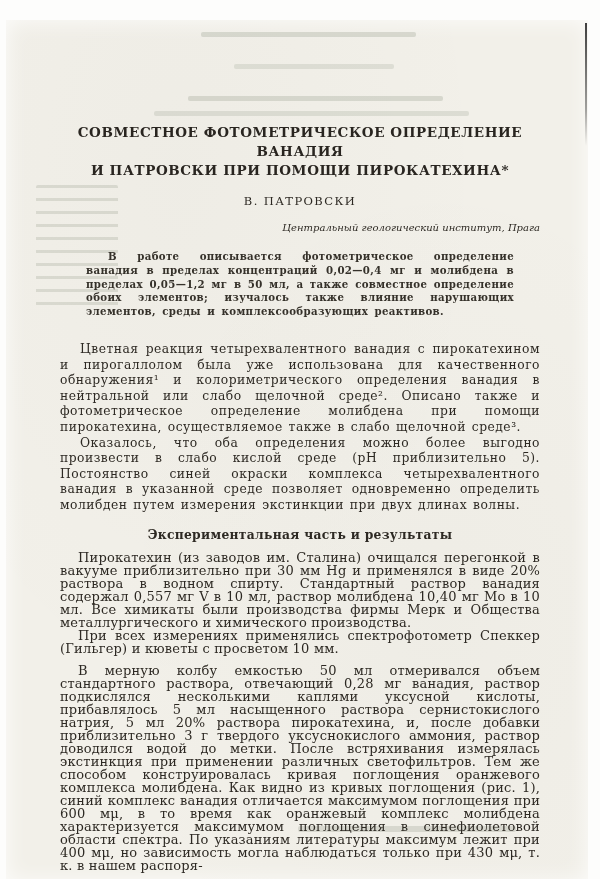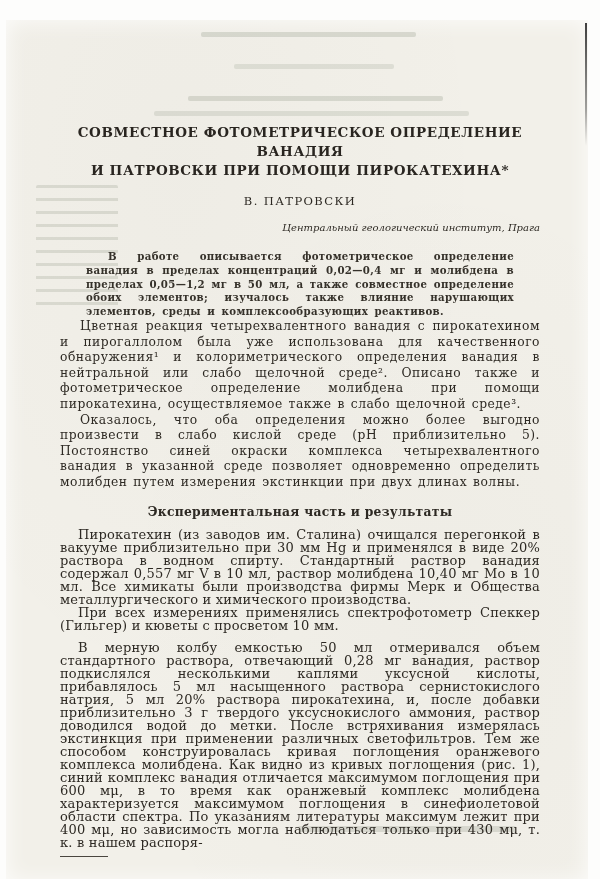--- a/index.html
+++ b/index.html
@@ -30,21 +30,21 @@
 
   .abstract {
     margin:17px 26px 0; font-size:10.2px; line-height:13.8px;
     text-align:justify; text-indent:22px; letter-spacing:0.35px; word-spacing:2.5px;
     font-weight:bold; color:#35312a;
   }
   .body-p {
     margin:0; font-size:12.3px; line-height:15.6px;
     text-align:justify; text-indent:20px; letter-spacing:0.5px; word-spacing:1.5px;
   }
-  .body-p.first { }
+  .body-p.first { margin-top:23px; }
 
   .section { margin:13px 0 0; text-align:center; font-size:12.3px; font-weight:bold; letter-spacing:0.3px; }
 
   .small-p {
     margin:0; font-size:13px; line-height:13px;
     text-align:justify; text-indent:18px; letter-spacing:0.2px;
   }
   .small-p.first { margin-top:9px; }
 
   .subsection {

